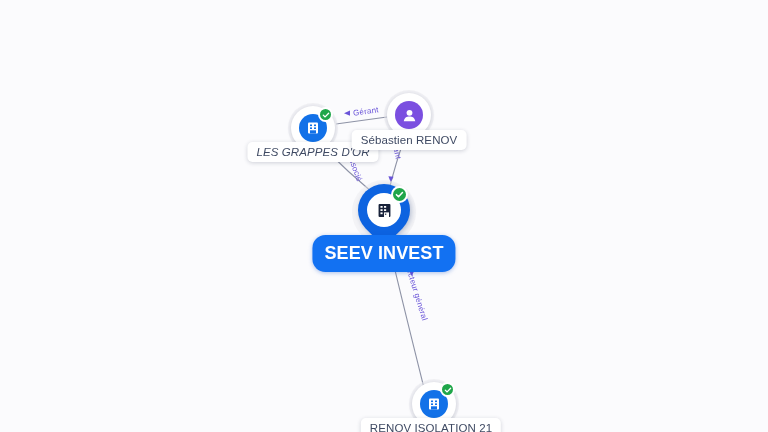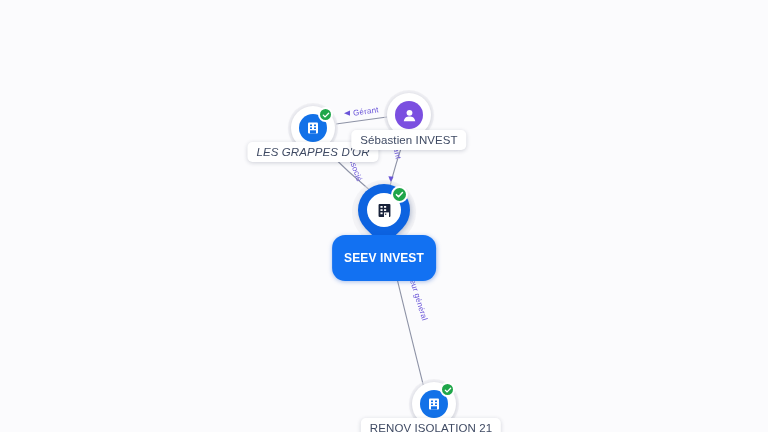--- a/index.html
+++ b/index.html
@@ -117,23 +117,23 @@
     border-radius: 5px;
     background: #ffffff;
     color: #3f4a63;
     box-shadow: 0 1px 4px rgba(30,40,70,.20);
     cursor: pointer;
   }
   .node-label.primary {
     background: #1271f2;
     color: #ffffff;
     font-weight: bold;
-    font-size: 12px;
+    font-size: 18px;
     border-radius: 13px;
-    padding: 16px 12px;
+    padding: 8px 12px;
     box-shadow: 0 1px 4px rgba(18,80,200,.35);
   }
 
   
   .edge-label {
     position: absolute;
     white-space: nowrap;
     font-size: 8px;
     color: #6a54d8;
     transform-origin: 50% 50%;
@@ -198,21 +198,21 @@
 
     <div class="marker-ring" style="left:409px; top:115px;">
       <div class="marker-disc purple">
         <svg width="17" height="17" viewBox="0 0 18 18">
           <circle cx="9" cy="6.2" r="3.1" fill="#ffffff"></circle>
           <path d="M2.9 15.2 C3.3 11.4 6.0 10.0 9 10.0 C12 10.0 14.7 11.4 15.1 15.2 Z" fill="#ffffff"></path>
         </svg>
       </div>
     </div>
 
-    <div class="node-label" style="left:409px; top:130px;">Sébastien INVEST</div>
+    <div class="node-label" style="left:409px; top:130px;">Sébastien RENOV</div>
   </div>
 
   <div class="node">
     <div class="halo" style="left:384px; top:212px; width:64px; height:64px; opacity:.45;"></div>
 
     <div class="pin" style="left:384px; top:214px;">
       <div class="pin-body"></div>
       <div class="pin-inner">
         <svg width="19" height="19" viewBox="0 0 16 16">
           <rect x="3" y="2.5" width="10" height="11" rx="0.8" fill="#18223a"></rect>

